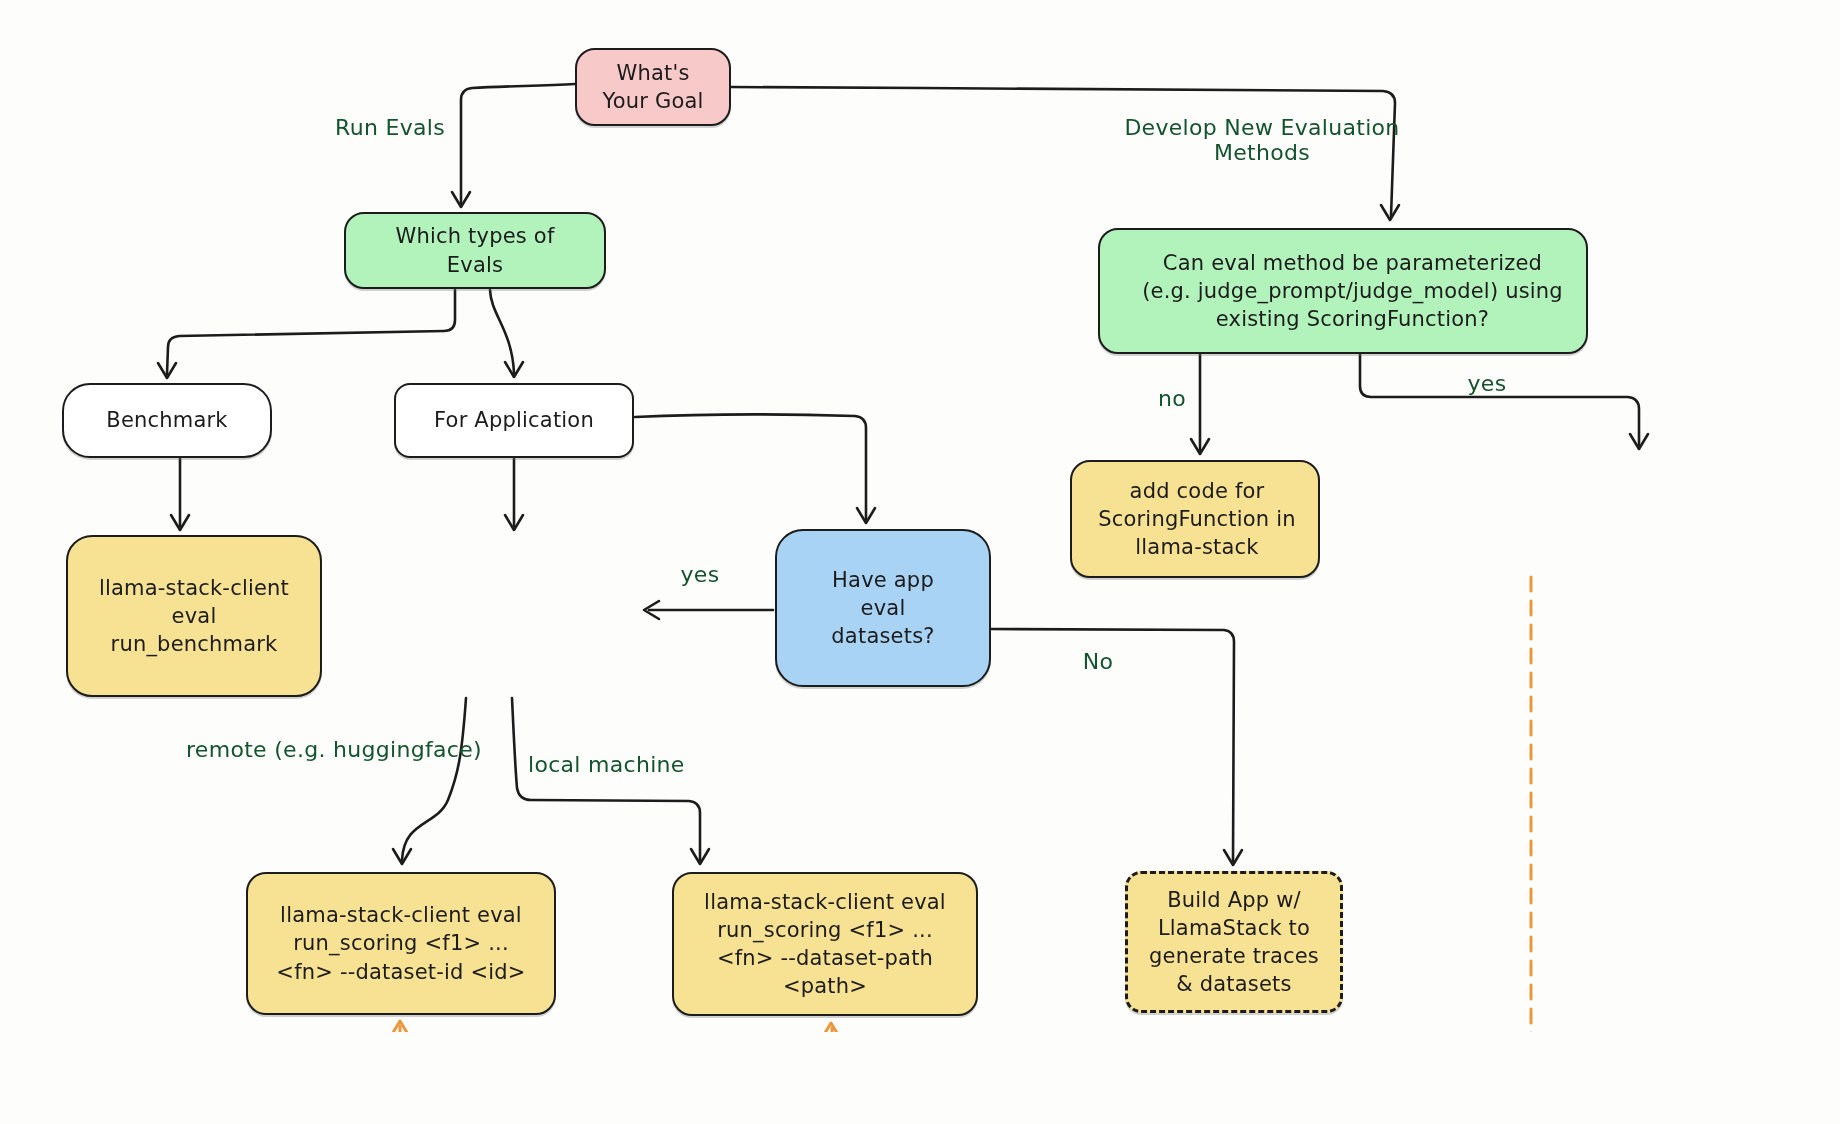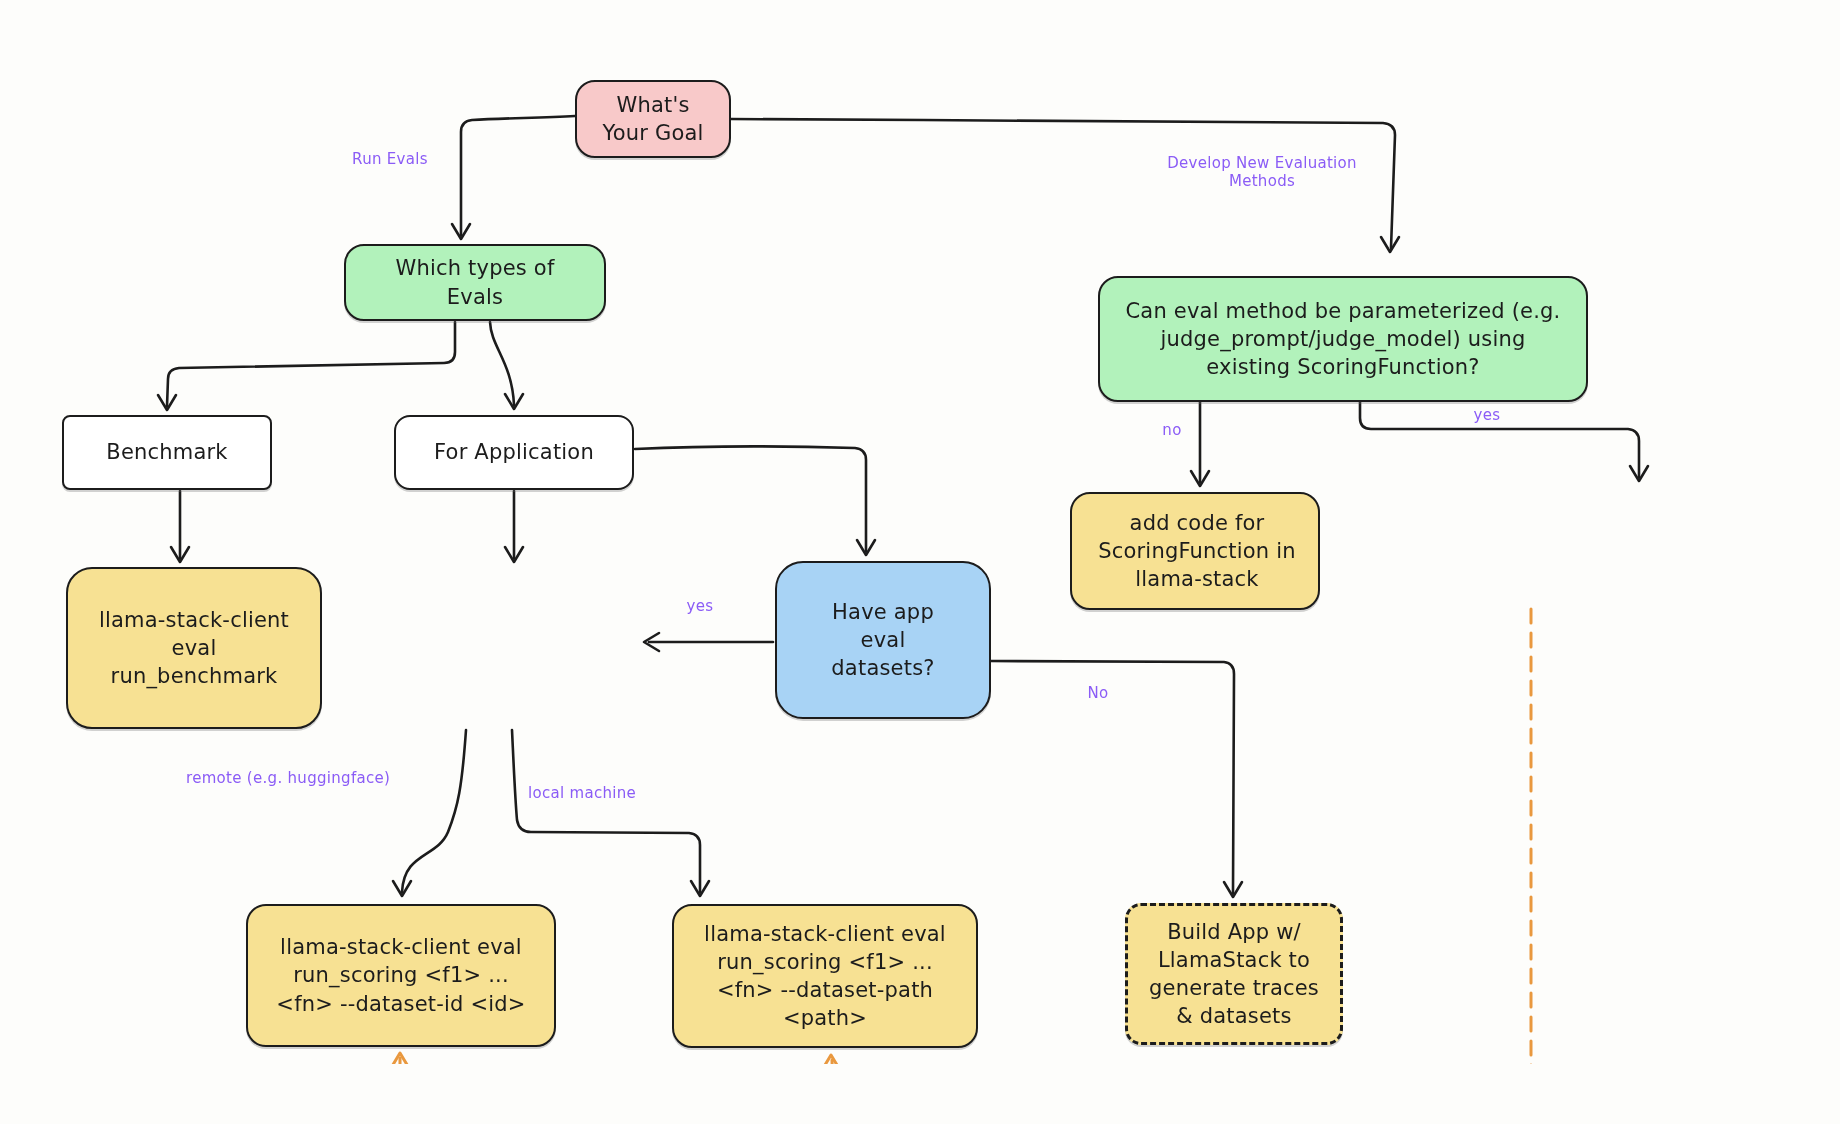--- a/index.html
+++ b/index.html
@@ -1,41 +1,40 @@
 <!DOCTYPE html>
 <html><head>
 <meta charset="utf-8">
 <style>
   html,body{margin:0;padding:0;background:#fdfdfb;}
   #canvas{
     position:relative;width:1840px;height:1032px;overflow:hidden;
     background:#fdfdfb;
     font-family:"DejaVu Sans", sans-serif;
     color:#1c1c1c;
-    margin-top:32px;
   }
   #edges{position:absolute;left:0;top:0;width:1840px;height:1124px;}
   .node{
     position:absolute;box-sizing:border-box;
     border:2.6px solid #1c1c1c;border-radius:20px;
     display:flex;align-items:center;justify-content:center;text-align:center;
     font-size:21px;line-height:1.34;letter-spacing:.2px;
     padding:6px 18px;
     box-shadow:0 2px 0 rgba(110,110,110,.30);
     background:#ffffff;
   }
   .node.pink{background:#f8c9c9;}
   .node.green{background:#b2f2bb;}
   .node.yellow{background:#f7e193;}
   .node.blue{background:#a8d3f5;}
   .node.white{background:#ffffff;}
   .node.dashed{border-style:dashed;border-width:3px;border-radius:16px;}
   .edge-label{
-    position:absolute;white-space:pre;font-size:15px;letter-spacing:.3px;
-    color:#8b5cf6;
+    position:absolute;white-space:pre;font-size:22px;letter-spacing:.3px;
+    color:#14532d;
   }
   .edge-label.center{transform:translate(-50%,-50%);text-align:center;}
   .pad-narrow{padding:22px 30px;}
 </style>
 </head>
 <body>
 
 <div id="canvas">
 
   <svg id="edges" viewBox="0 0 1840 1124">
@@ -90,25 +89,25 @@
   </svg>
 
   <div class="node pink" style="left:575px;top:48px;width:156px;height:78px;">
     <span>What's Your Goal</span>
   </div>
 
   <div class="node green pad-narrow" style="left:344px;top:212px;width:262px;height:77px;">
     <span>Which types of Evals</span>
   </div>
 
-  <div class="node green" style="left:1098px;top:244px;width:490px;height:126px;">
+  <div class="node green" style="left:1098px;top:228px;width:490px;height:126px;padding-left:37px;">
     <span>Can eval method be parameterized (e.g. judge_prompt/judge_model) using existing ScoringFunction?</span>
   </div>
 
-  <div class="node white" style="left:62px;top:383px;width:210px;height:75px;border-radius:8px;">
+  <div class="node white" style="left:62px;top:383px;width:210px;height:75px;border-radius:28px;">
     <span>Benchmark</span>
   </div>
 
   <div class="node white" style="left:394px;top:383px;width:240px;height:75px;border-radius:16px;">
     <span>For Application</span>
   </div>
 
   <div class="node yellow" style="left:66px;top:535px;width:256px;height:162px;border-radius:26px;">
     <span>llama-stack-client eval run_benchmark</span>
   </div>

